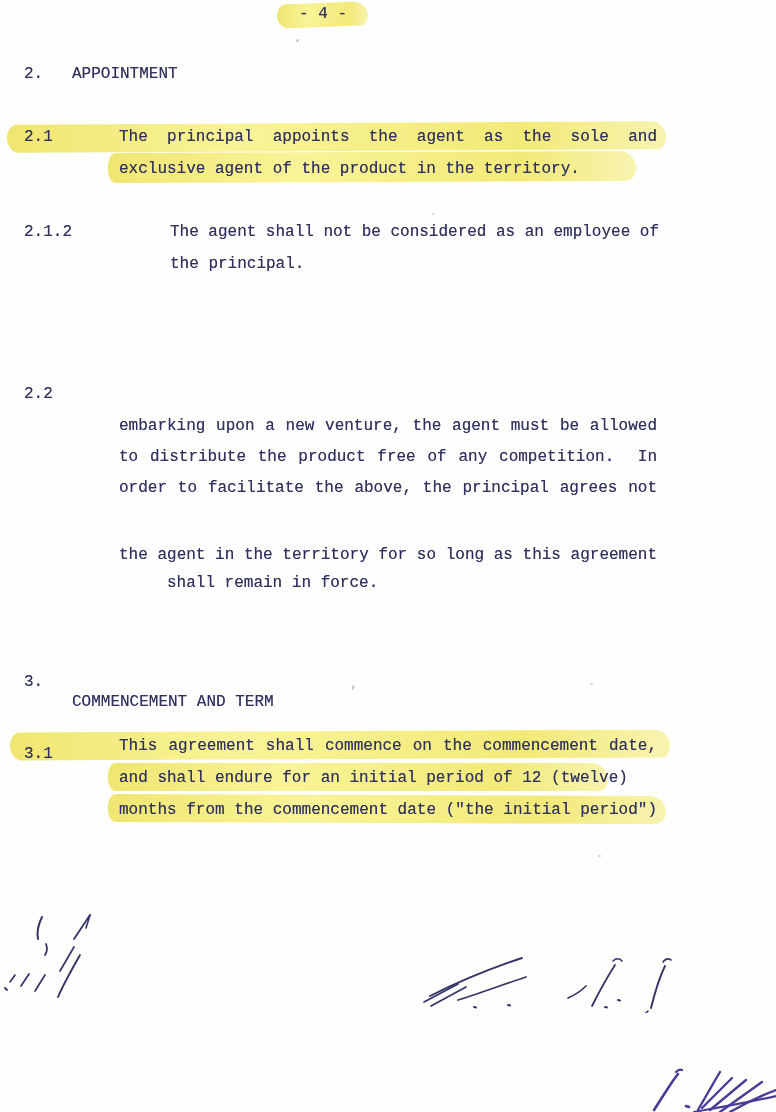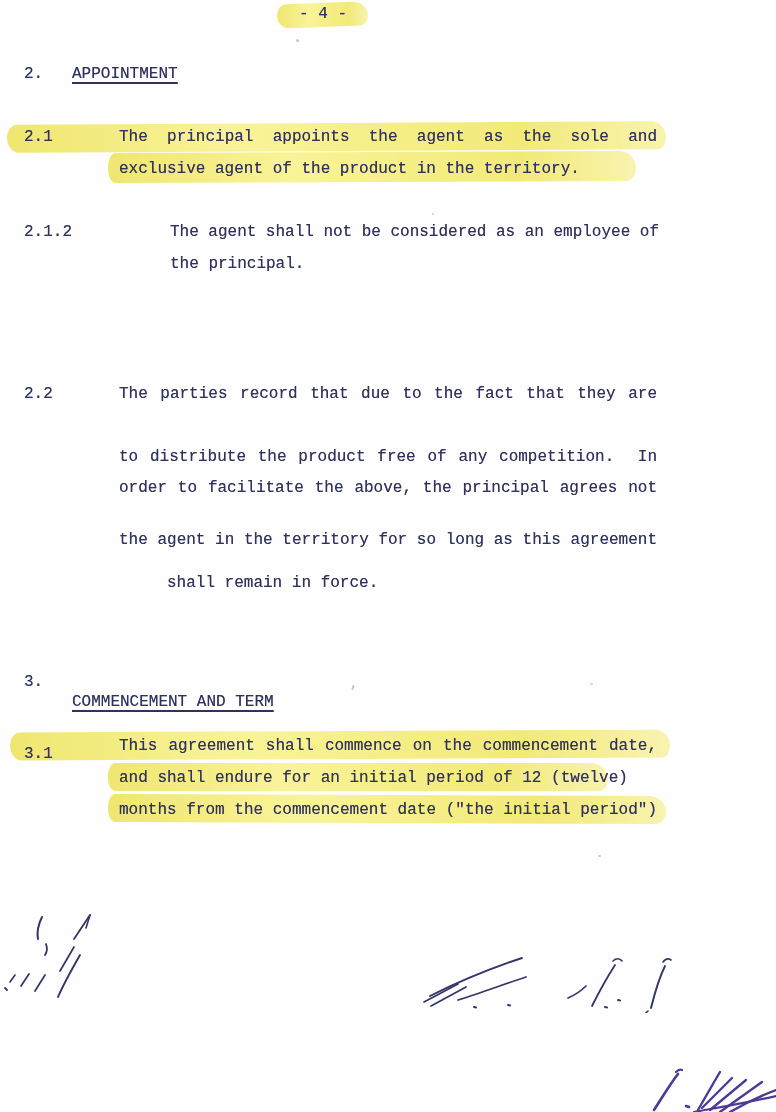--- a/index.html
+++ b/index.html
@@ -23,21 +23,20 @@
     white-space:pre-wrap;
     text-shadow:0 0 0.5px rgba(48,49,95,0.65);
     z-index:2;
   }
   .justify{text-align:justify;text-align-last:justify;}
   .body-col{left:119px;width:538px;}
   .indent-col{left:170px;width:489px;}
   .num{left:24px;}
   .sec-title{
     left:72px;
-    text-decoration:underline;
     text-decoration-thickness:1.6px;
     text-underline-offset:4px;
   }
   .swipe{
     position:absolute;
     z-index:1;
     background:linear-gradient(92deg,
       rgba(238,228,100,0.92),
       rgba(248,242,138,0.88) 35%,
       rgba(241,232,108,0.92) 78%,
@@ -76,24 +75,24 @@
   <div class="swipe" style="left:108px;top:152px;width:528px;height:30px;transform:rotate(-0.25deg);border-radius:10px 22px 14px 10px / 60% 75% 55% 60%;"></div>
   <div class="line num" style="top:127px;">2.1</div>
   <div class="line body-col justify" style="top:127px;">The principal appoints the agent as the sole and</div>
   <div class="line body-col" style="top:159px;">exclusive agent of the product in the territory.</div>
 
   <div class="line num" style="top:222px;">2.1.2</div>
   <div class="line indent-col justify" style="top:222px;word-spacing:-1.2px;">The agent shall not be considered as an employee of</div>
   <div class="line indent-col" style="top:254px;">the principal.</div>
 
   <div class="line num" style="top:384px;">2.2</div>
-  <div class="line body-col justify" style="top:384px;">The parties record that due to the fact that they are</div>
+  <div class="line body-col justify" style="top:416px;">embarking upon a new venture, the agent must be allowed</div>
   <div class="line body-col justify" style="top:447px;">to distribute the product free of any competition.  In</div>
   <div class="line body-col justify" style="top:478px;">order to facilitate the above, the principal agrees not</div>
-  <div class="line body-col justify" style="top:530px;">the agent in the territory for so long as this agreement</div>
+  <div class="line body-col justify" style="top:545px;">the agent in the territory for so long as this agreement</div>
   <div class="line body-col" style="top:573px;margin-left:48px;">shall remain in force.</div>
 
   <div class="line num" style="top:672px;">3.</div>
   <div class="line sec-title" style="top:672px;margin-top:20px;">COMMENCEMENT AND TERM</div>
 
   <div class="swipe" style="left:10px;top:731px;width:660px;height:28px;transform:rotate(-0.25deg);"></div>
   <div class="swipe" style="left:108px;top:763px;width:500px;height:28px;border-radius:10px 24px 12px 10px / 60% 80% 55% 60%;"></div>
   <div class="swipe" style="left:108px;top:795px;width:558px;height:28px;transform:rotate(0.2deg);border-radius:10px 22px 14px 10px / 60% 75% 55% 60%;"></div>
   <div class="line num" style="top:744px;font-family:Liberation Mono, monospace;">3.1</div>
   <div class="line body-col justify" style="top:736px;">This agreement shall commence on the commencement date,</div>

